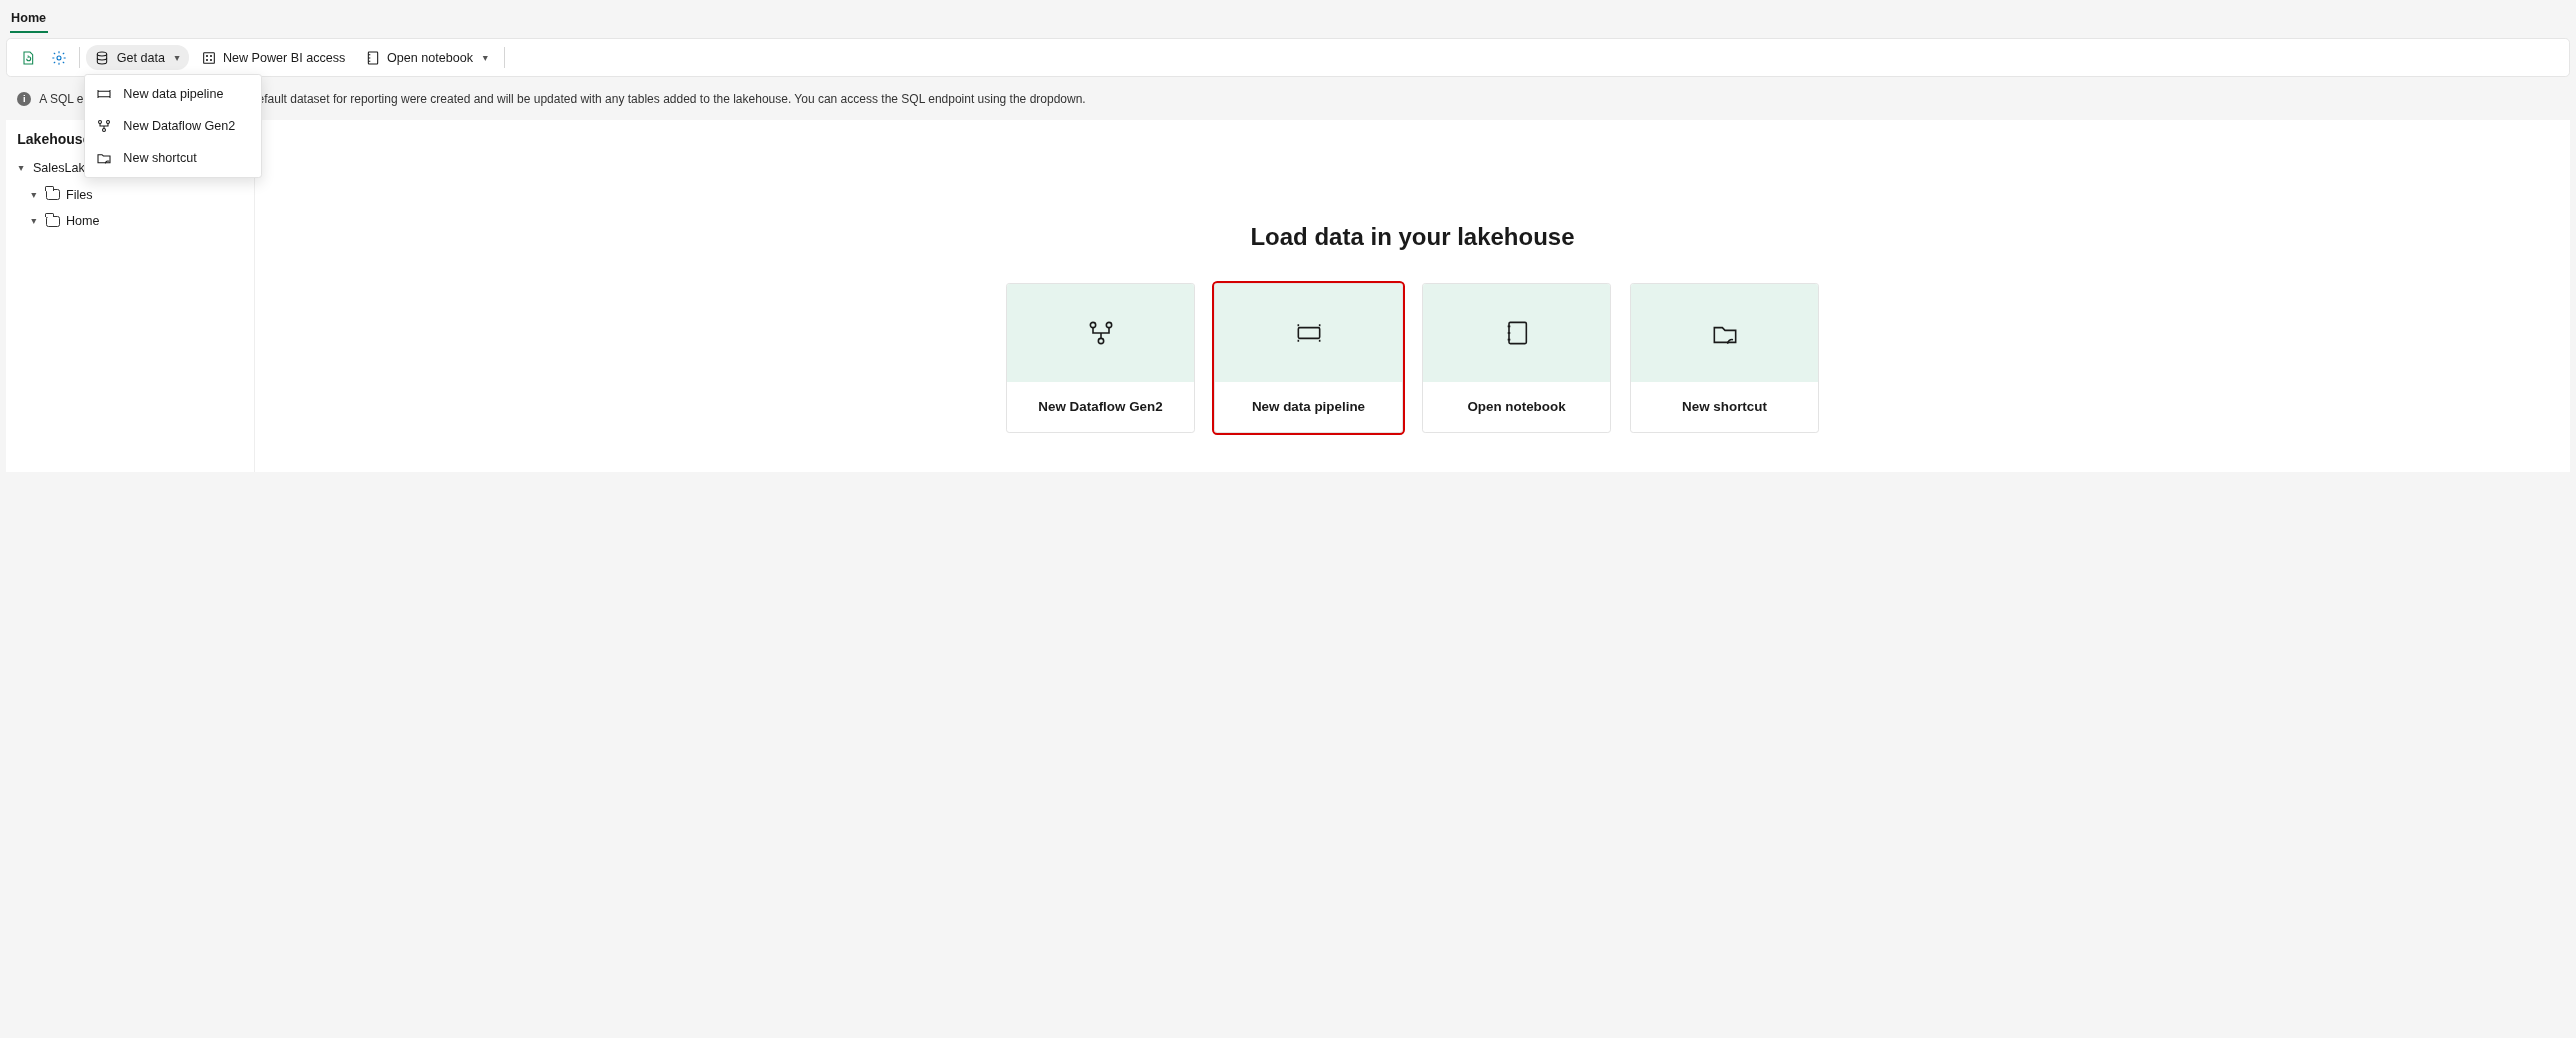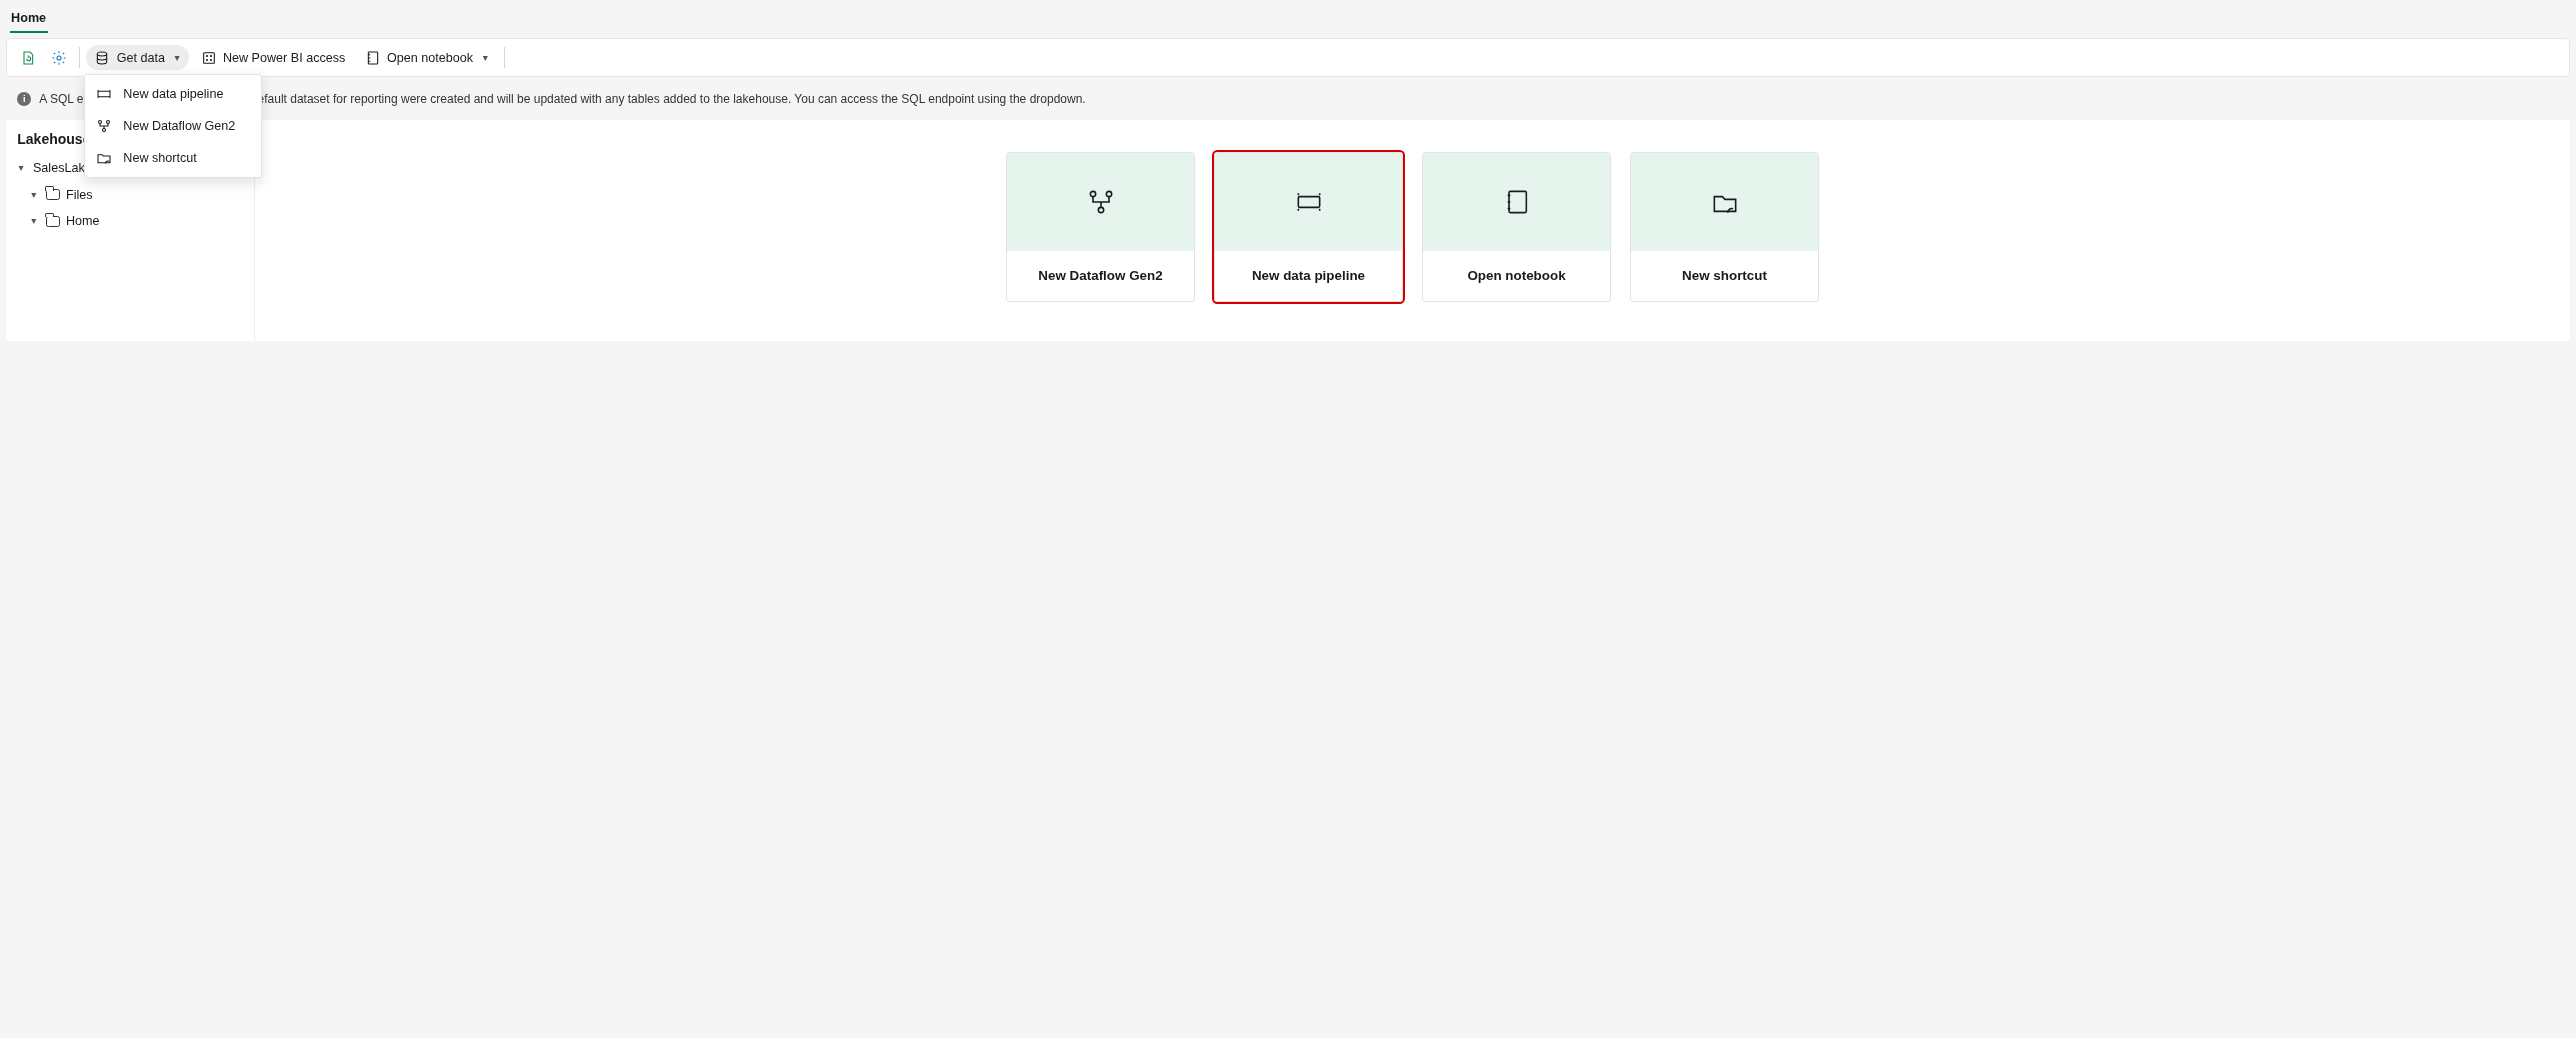--- a/index.html
+++ b/index.html
@@ -244,20 +244,21 @@
       <span>Files</span>
     </div>
     <div class="tree-item depth-1">
       <span class="tree-chev">▼</span>
       <span class="folder"></span>
       <span>Home</span>
     </div>
   </div>
 
   <div class="main">
+    <div class="main-heading">Load data in your lakehouse</div>
 
     <div class="card-row">
 
       <div class="card">
         <div class="card-top">
           <svg class="ic-lg" viewBox="0 0 48 48" style="stroke:#1a1a1a;stroke-width:2.4;fill:none;">
             <circle cx="12" cy="12" r="4"></circle>
               <circle cx="36" cy="12" r="4"></circle>
               <circle cx="24" cy="36" r="4"></circle>
             <path d="M12 16v8h24v-8M24 24v8"></path>

